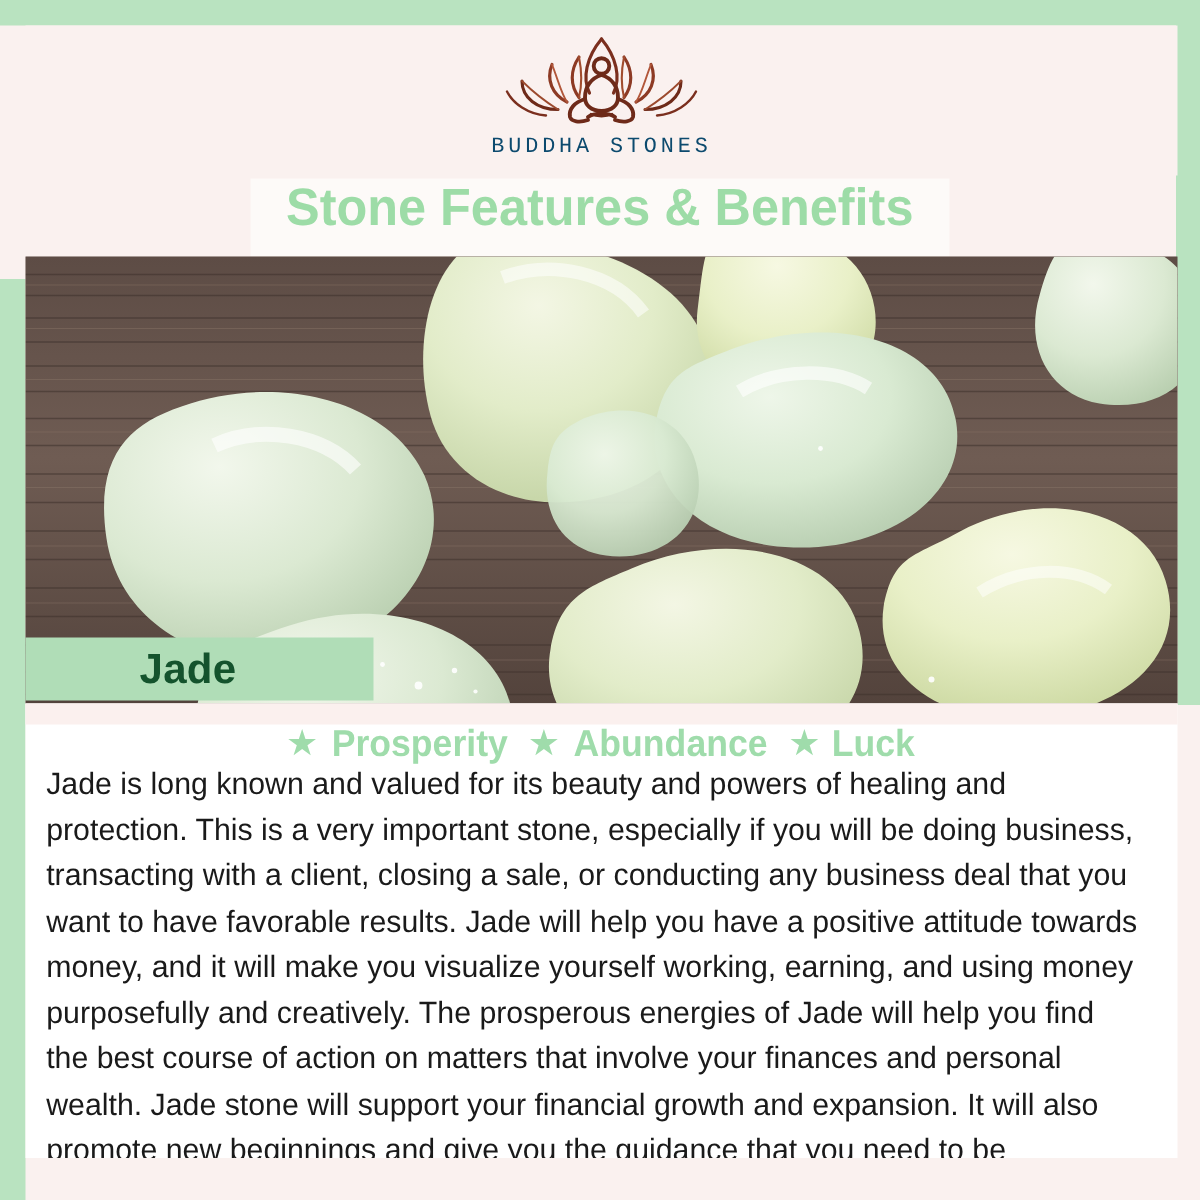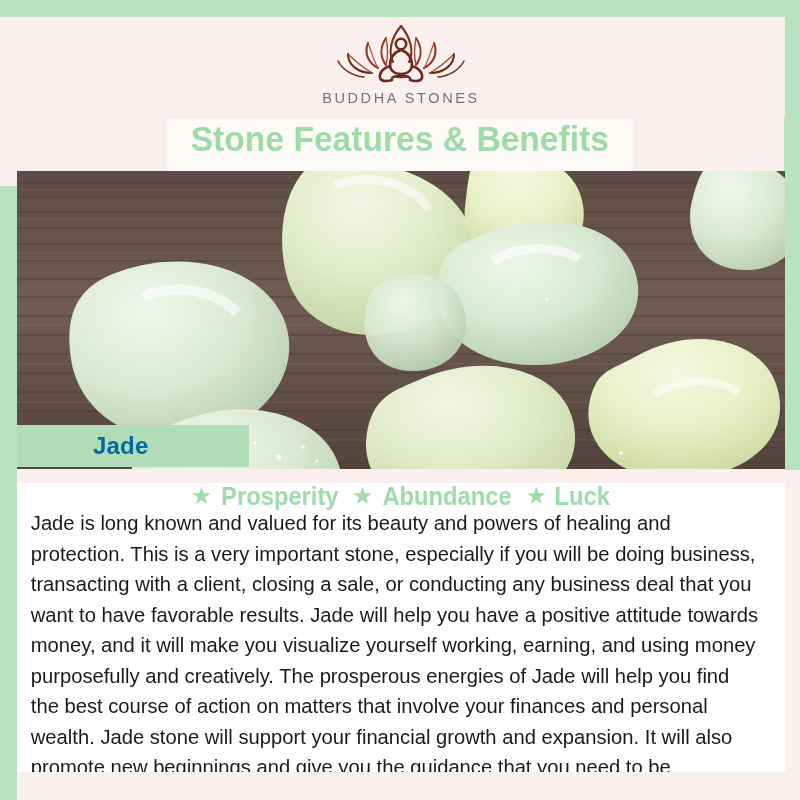--- a/index.html
+++ b/index.html
@@ -43,24 +43,24 @@
     position:absolute;left:17px;top:17px;width:768px;height:100px;
     background:#faf1ef;
   }
   .logo-wrap{
     position:absolute;left:0;right:0;top:4px;
     display:flex;flex-direction:column;align-items:center;
   }
   .logo-mark{width:146px;height:66px;display:block;}
   .logo-text{
     margin-top:3px;
-    font-family:Liberation Sans, sans-serif;
+    font-family:Liberation Mono, monospace;
     font-size:14.5px;
     letter-spacing:2.6px;
-    color:#737373;
+    color:#0c4a6e;
     font-weight:400;
   }
 
   
   .title-panel{
     position:absolute;left:167px;top:119px;width:466px;height:52px;
     background:#fdfaf8;
     display:flex;align-items:flex-start;justify-content:center;
   }
   .title-text{
@@ -81,23 +81,23 @@
   }
   .photo svg{display:block;width:768px;height:298px;}
 
   
   .stone-label{
     position:absolute;left:17px;top:425px;width:232px;height:42px;
     background:#b0ddb7;
     display:flex;align-items:center;
   }
   .stone-label span{
-    color:#0369a1;
+    color:#14532d;
     font-weight:bold;
-    font-size:24px;
+    font-size:28px;
     padding-left:76px;
     letter-spacing:0.2px;
   }
 
   
   .content{
     position:absolute;left:17px;top:469px;width:768px;height:306px;
     background:#ffffff;
   }
   .pinkband{

